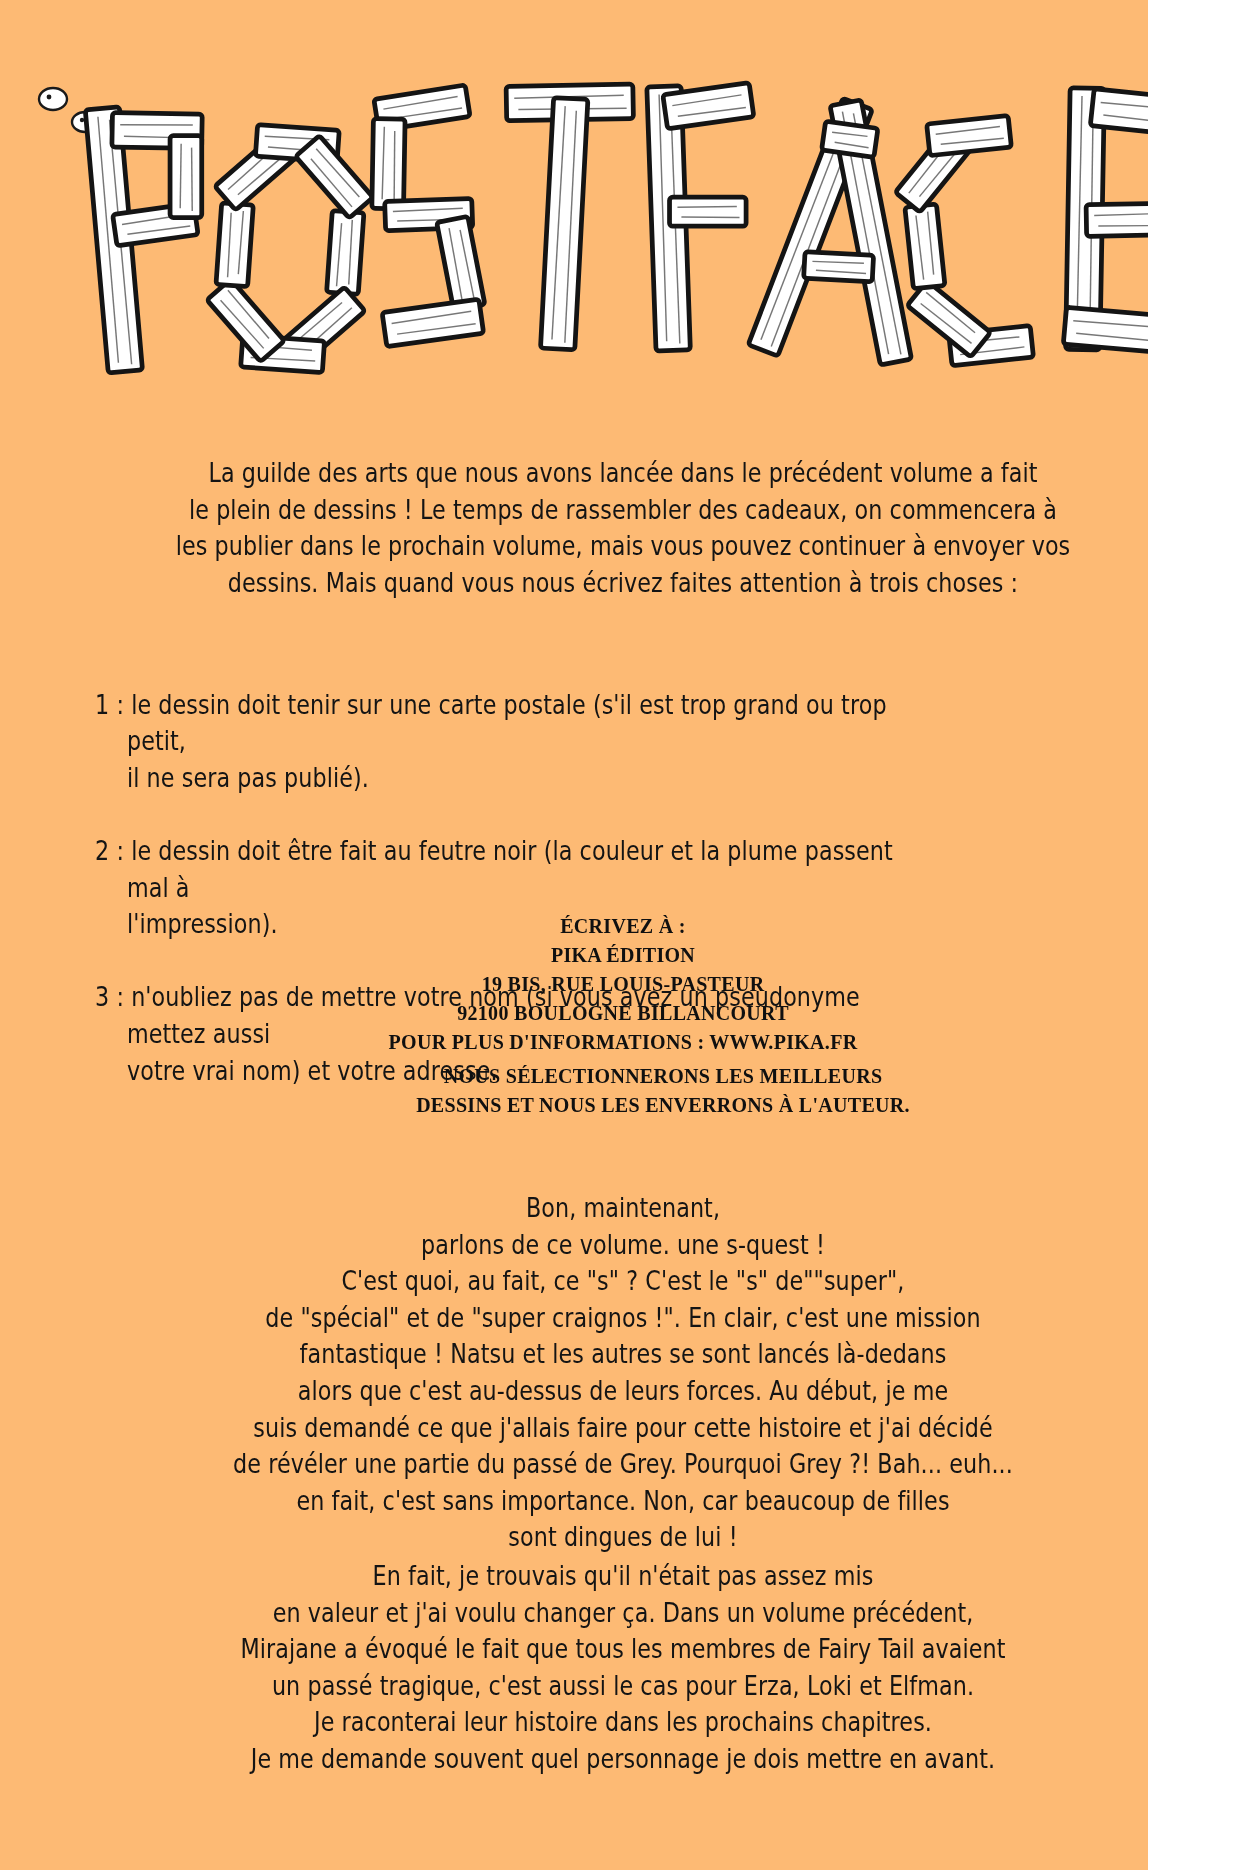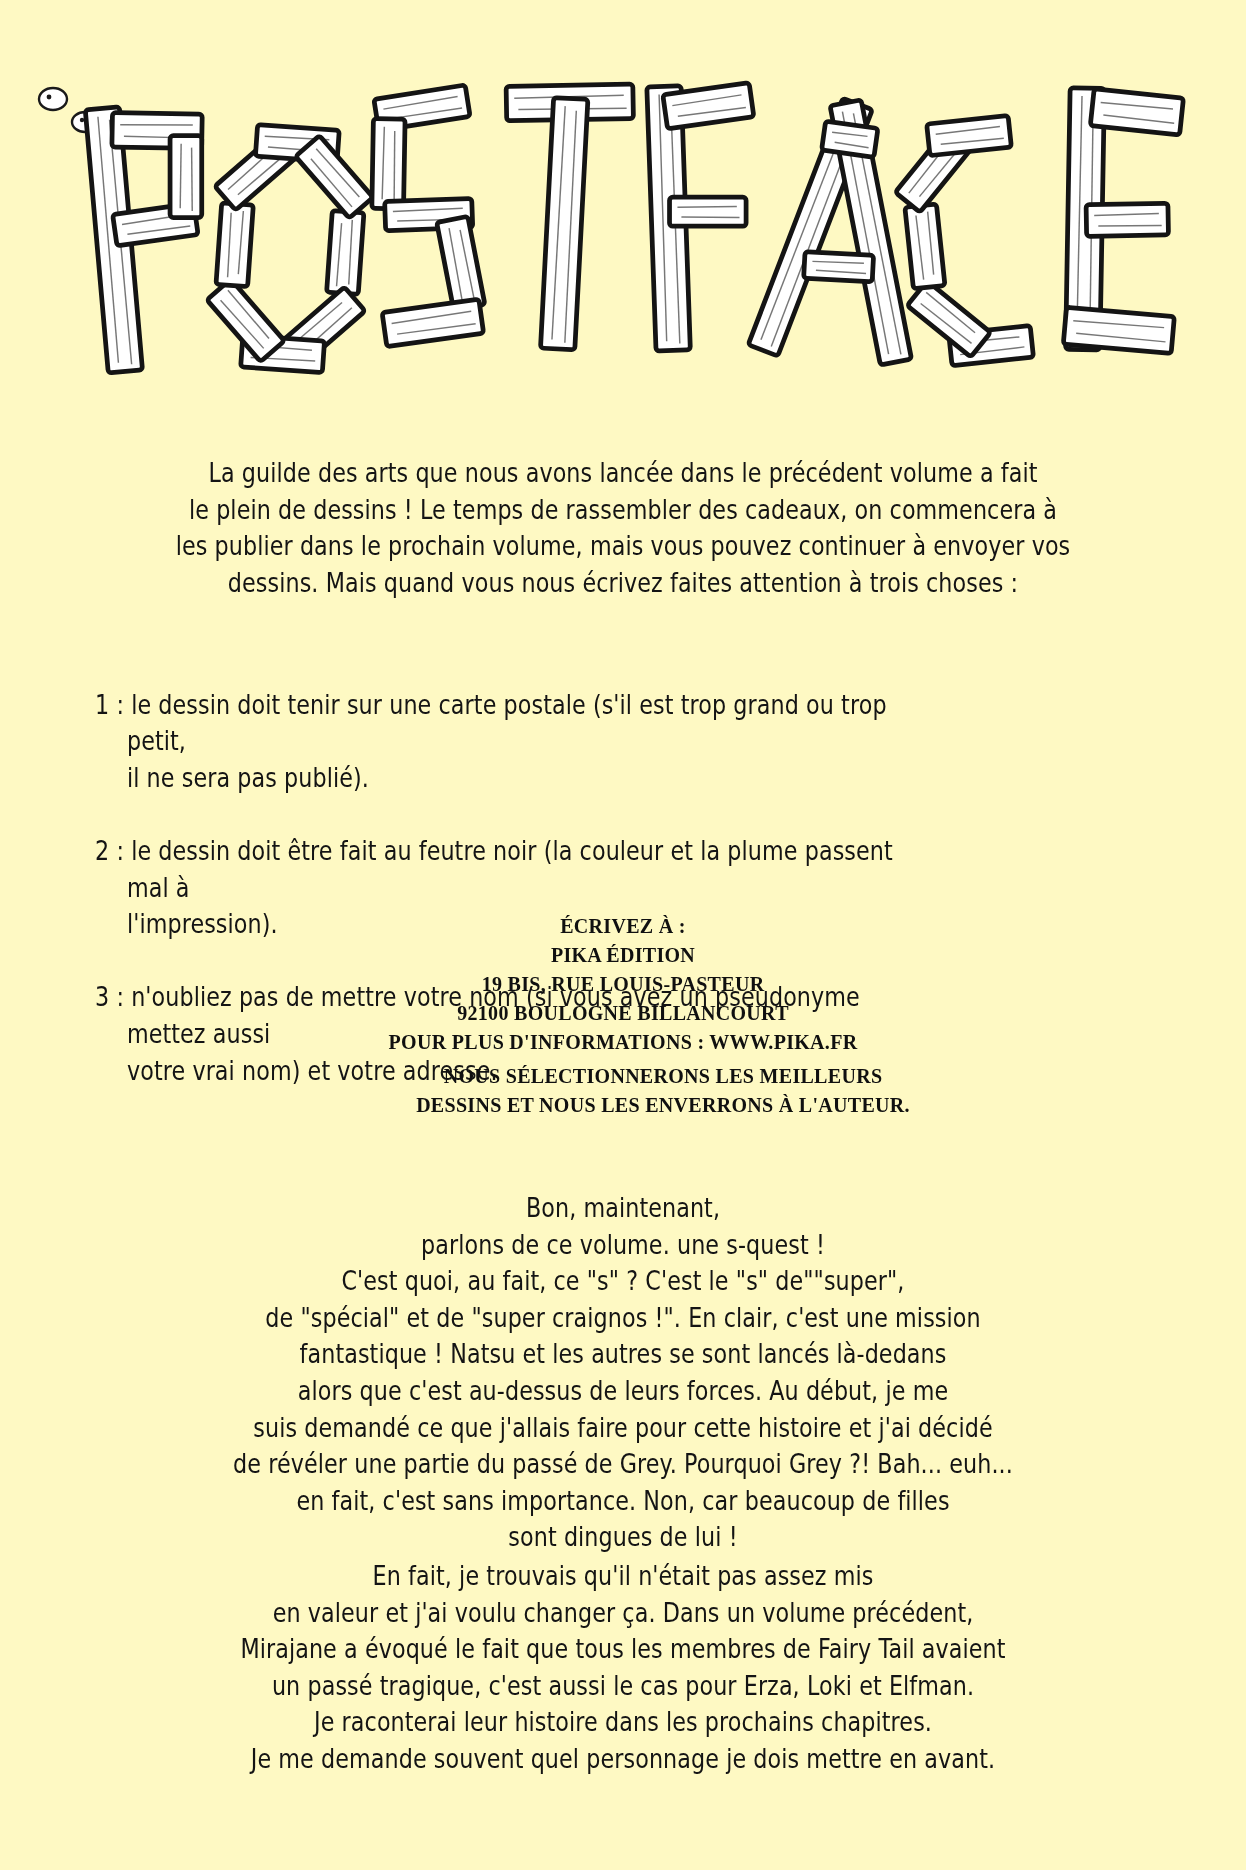--- a/index.html
+++ b/index.html
@@ -1,19 +1,19 @@
 <!DOCTYPE html>
 <html><head>
 <meta charset="utf-8">
 <style>
   html,body { margin:0; padding:0; background:#ffffff; }
   .page {
     position:relative;
-    width:1246px; height:1870px;
-    background:#fef9c3;
+    width:1148px; height:1870px;
+    background:#fdba74;
     overflow:hidden;
     font-family:"DejaVu Sans", sans-serif;
     color:#151515;
   }
   .comic {
     position:absolute;
     font-family:"DejaVu Sans", sans-serif;
     font-size:26.5px;
     line-height:36.6px;
     letter-spacing:0.1px;

